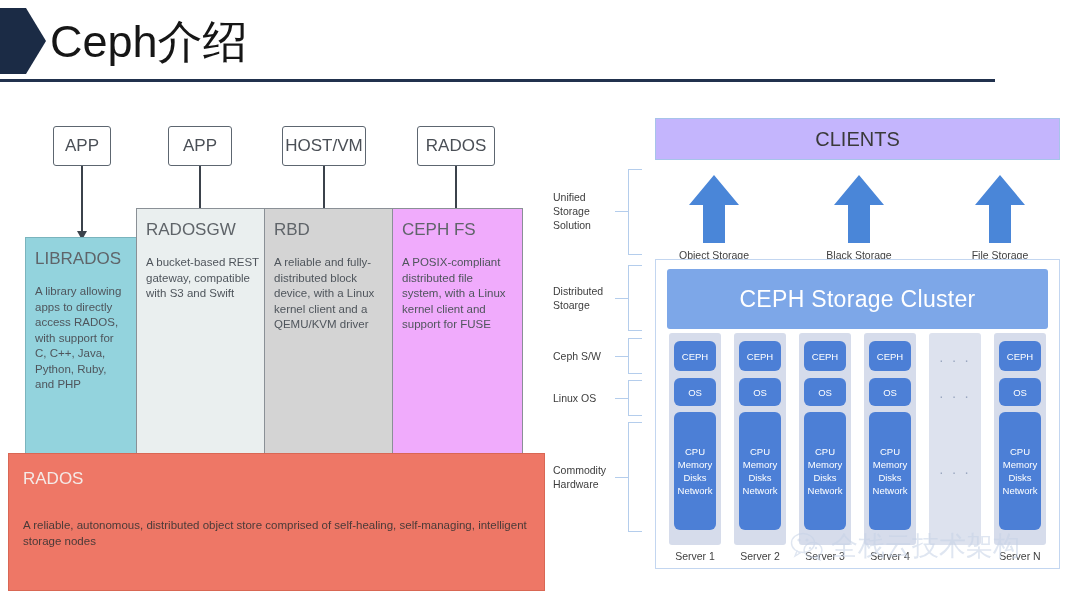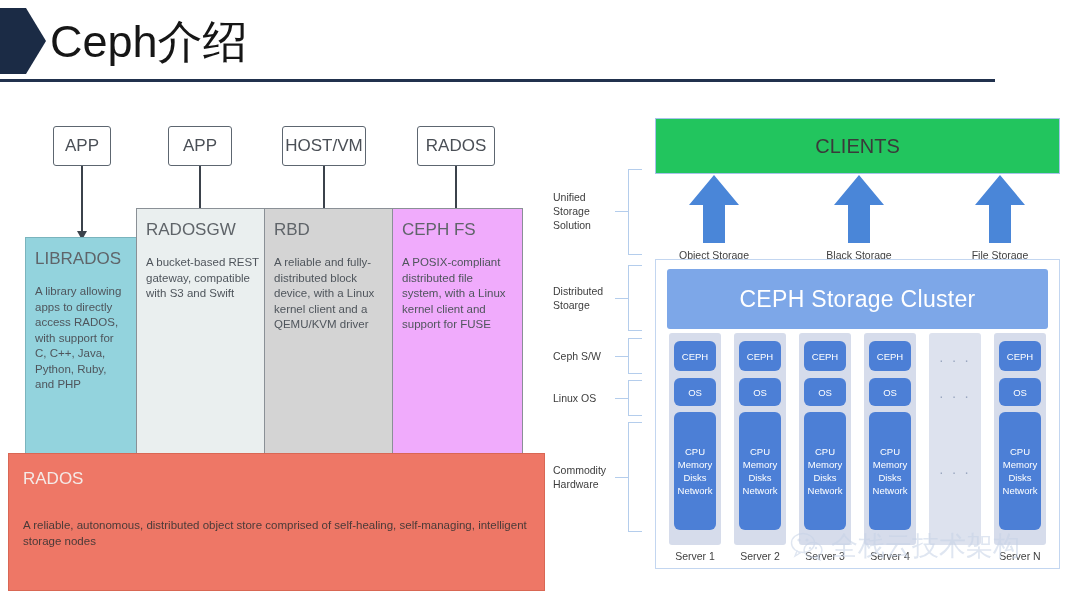--- a/index.html
+++ b/index.html
@@ -118,23 +118,23 @@
   
   #right-diagram {
     position: absolute;
     left: 545px; top: 95px;
     width: 535px; height: 500px;
   }
 
   #clients-box {
     position: absolute;
     left: 110px; top: 23px;
-    width: 405px; height: 56px;
+    width: 405px; height: 42px;
     box-sizing: border-box;
-    background: #22c55e;
+    background: #c4b5fd;
     border: 1.3px solid #a7c3ea;
     display: flex;
     align-items: center;
     justify-content: center;
     font-size: 20px;
     color: #3a3a3a;
   }
 
   .up-arrow {
     position: absolute;

